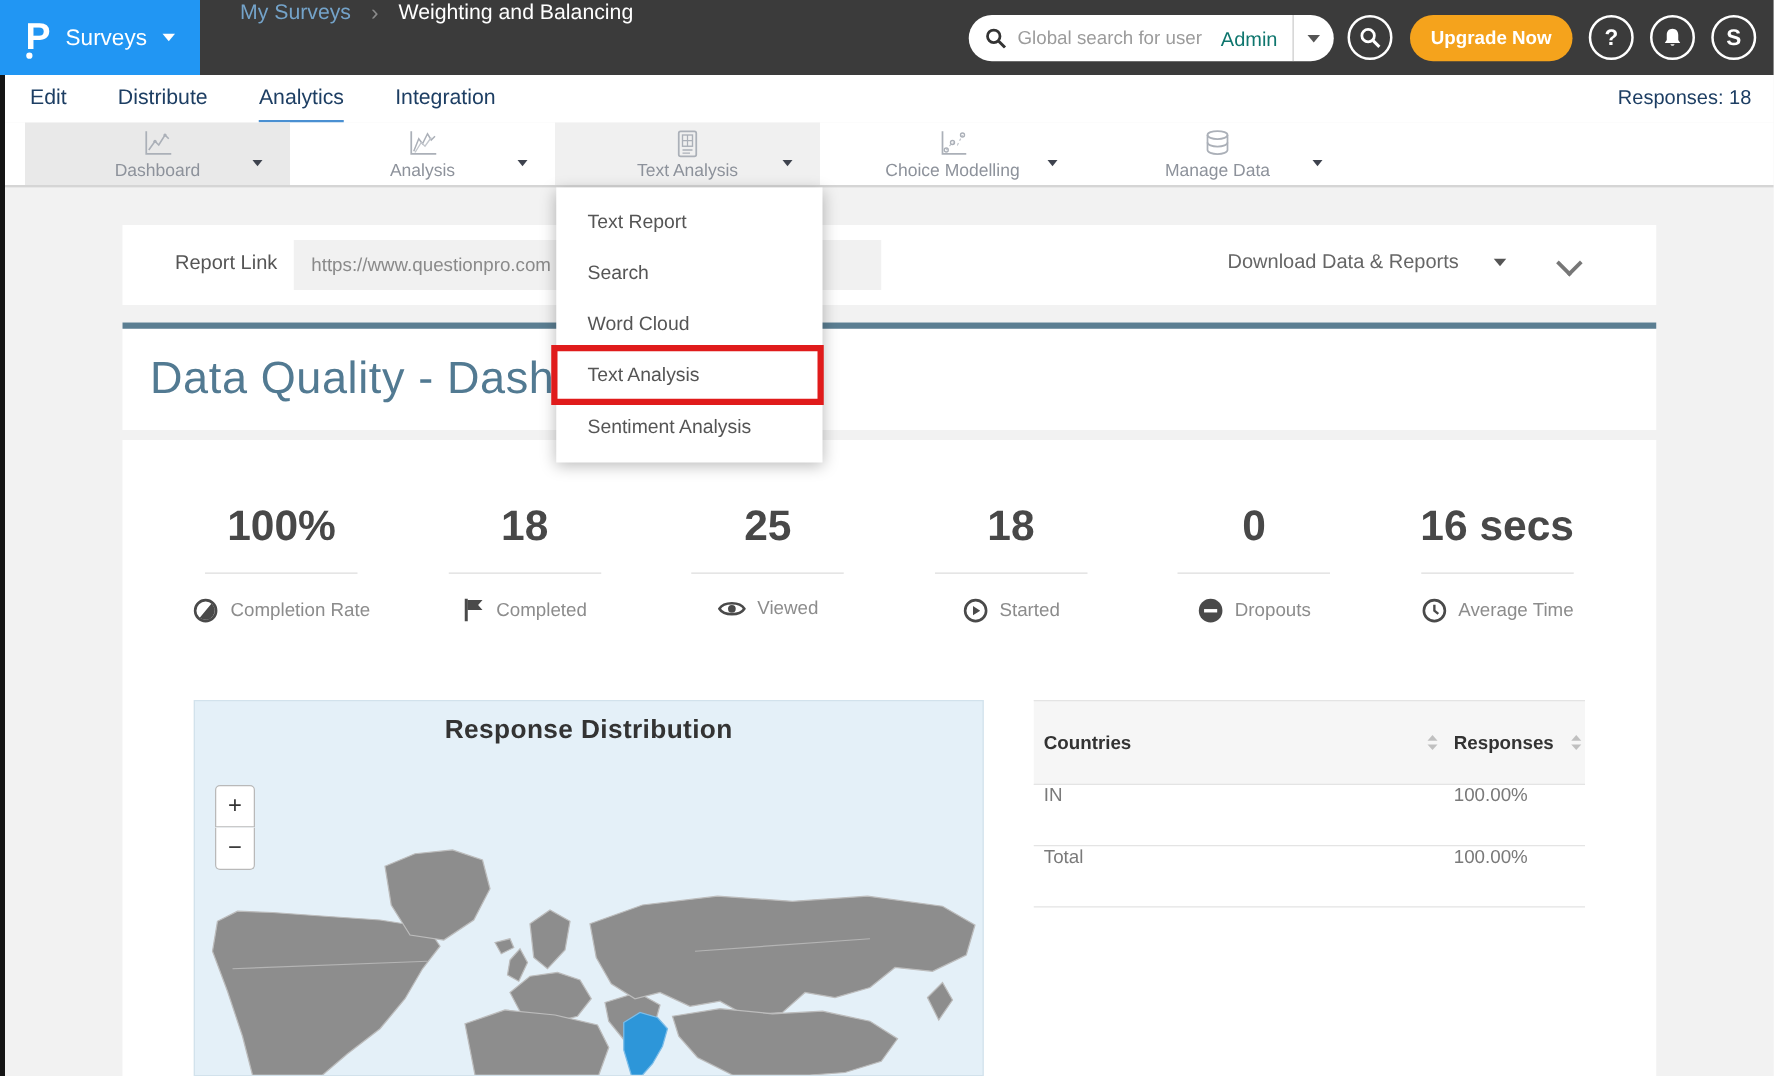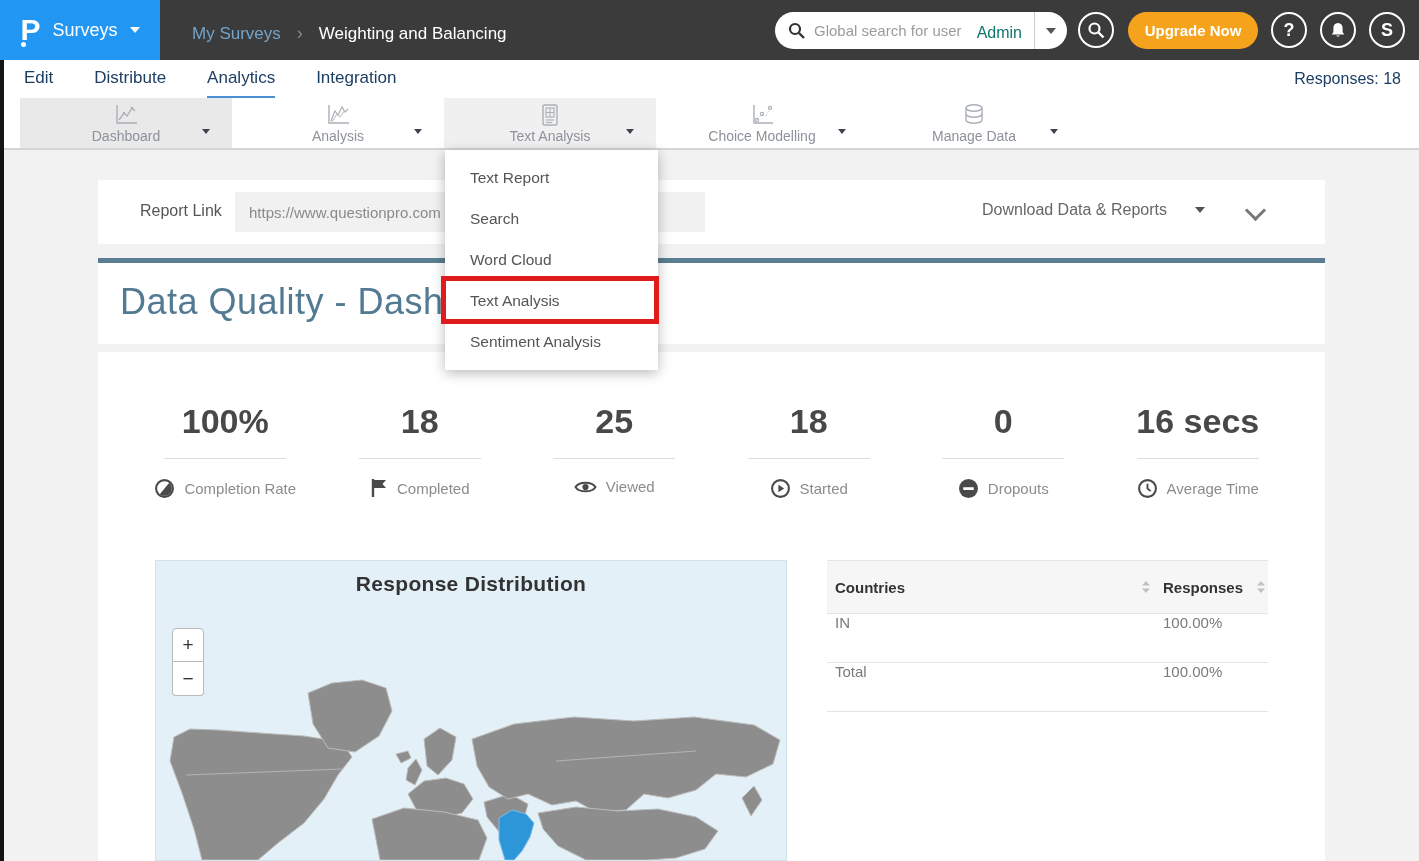--- a/index.html
+++ b/index.html
@@ -8,21 +8,21 @@
     font-family:"Liberation Sans", sans-serif; background:#f2f2f2;
   }
   
   .topbar { position:absolute; top:0; left:0; width:1419px; height:60px; background:#3b3b3b; }
   .logo-block { position:absolute; left:0; top:0; width:160px; height:60px; background:#2196f3;
     display:flex; align-items:center; justify-content:center; gap:12px; color:#fff; cursor:pointer; }
   .logo-p { font-size:30px; font-weight:bold; position:relative; line-height:1; }
   .logo-p::after { content:""; position:absolute; left:1px; bottom:-2px; width:5px; height:5px; border-radius:50%; background:#fff; }
   .logo-product { font-size:18px; }
   .caret-down { width:0; height:0; border-left:5px solid transparent; border-right:5px solid transparent; border-top:6px solid currentColor; display:inline-block; }
-  .breadcrumb { position:absolute; left:192px; top:0; height:44px; display:flex; align-items:flex-end; gap:16px; }
+  .breadcrumb { position:absolute; left:192px; top:0; height:44px; display:flex; align-items:flex-start; gap:16px; }
   .bc-parent { color:#74a3c9; font-size:17px; cursor:pointer; }
   .bc-sep { color:#8b8b8b; font-size:18px; }
   .bc-current { color:#fff; font-size:17px; }
   .search-pill { position:absolute; left:775px; top:12px; width:292px; height:37px; background:#fff; border-radius:19px;
     display:flex; align-items:center; overflow:hidden; }
   .search-pill input { border:none; outline:none; flex:1; font-size:15px; color:#555; font-family:"Liberation Sans",sans-serif; min-width:0; }
   .search-pill input::placeholder { color:#9b9b9b; }
   .pill-glass { margin:0 9px 0 13px; flex:0 0 auto; }
   .pill-scope { font-size:16px; color:#0f766e; margin:4px 12px 0 4px;text-align:center; }
   .pill-div { width:1px; height:37px; background:#ccc; }
@@ -75,21 +75,21 @@
   .map-panel { position:absolute; left:57px; top:208px; width:632px; height:301px; background:#e4f0f8; border:1px solid #d2e2ec; overflow:hidden; }
   .map-title { text-align:center; margin-top:11px; font-size:21px; font-weight:bold; color:#333; letter-spacing:.3px; }
   .zoom-controls { position:absolute; left:16px; top:67px; width:32px; }
   .zoom-btn { width:32px; height:34px; background:#fff; border:1px solid #b9b9b9; font-size:19px; color:#333;
     display:flex; align-items:center; justify-content:center; cursor:pointer; }
   .zoom-btn.zin  { border-radius:4px 4px 0 0; }
   .zoom-btn.zout { border-radius:0 0 4px 4px; border-top:none; }
   .world-svg { position:absolute; left:0; top:0; width:630px; height:299px; }
   
   .geo-table { position:absolute; left:729px; top:208px; width:441px; font-size:15px; }
-  .t-header { height:54px; background:#f6f6f6; border-top:1px solid #e4e4e4; border-bottom:1px solid #e4e4e4;
+  .t-header { height:68px; background:#f6f6f6; border-top:1px solid #e4e4e4; border-bottom:1px solid #e4e4e4;
     display:flex; align-items:center; font-weight:bold; color:#333; }
   .th-countries { flex:1; display:flex; align-items:center; justify-content:space-between; padding:0 12px 0 8px; cursor:pointer; }
   .th-responses { width:105px; display:flex; align-items:center; justify-content:space-between; padding-right:2px; cursor:pointer; }
   .t-row { height:49px; display:flex; align-items:flex-start; color:#7a7a7a; border-bottom:1px solid #e4e4e4; }
   .td-country { flex:1; padding-left:8px; }
   .td-value { width:105px; }
   .edge-strip { position:absolute; left:0; top:60px; width:4px; height:801px; background:#141414; }
 </style>
 </head>
 <body>

